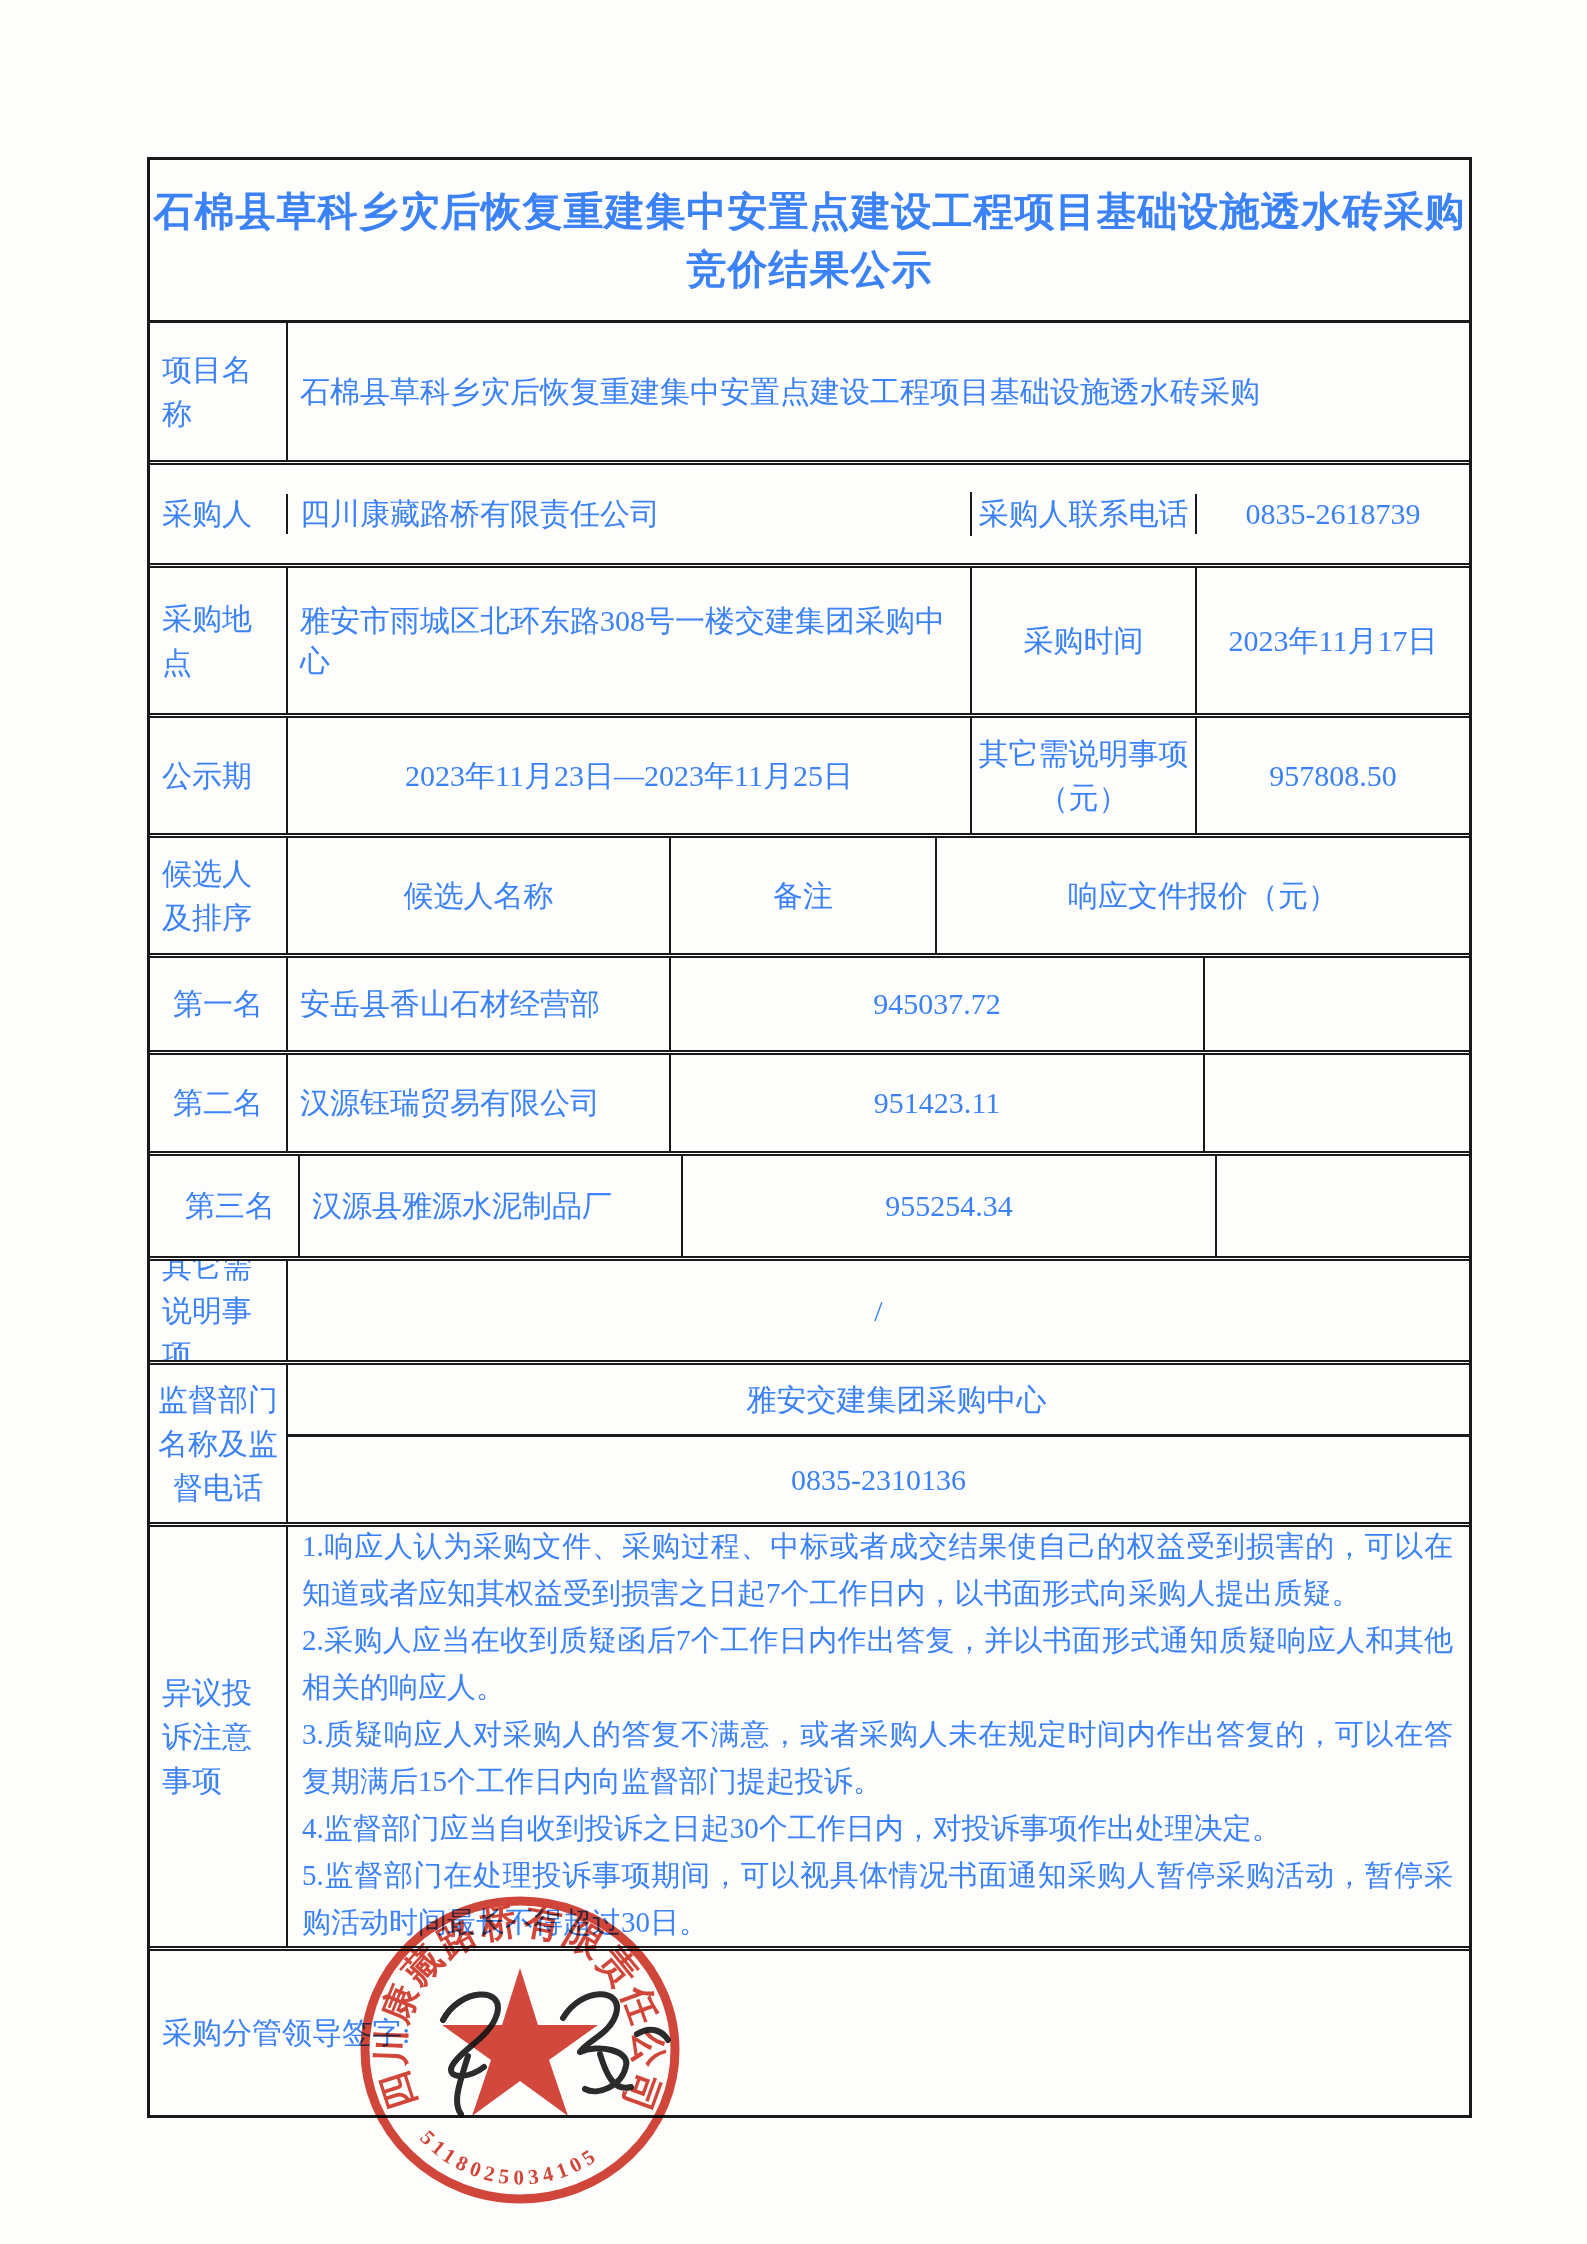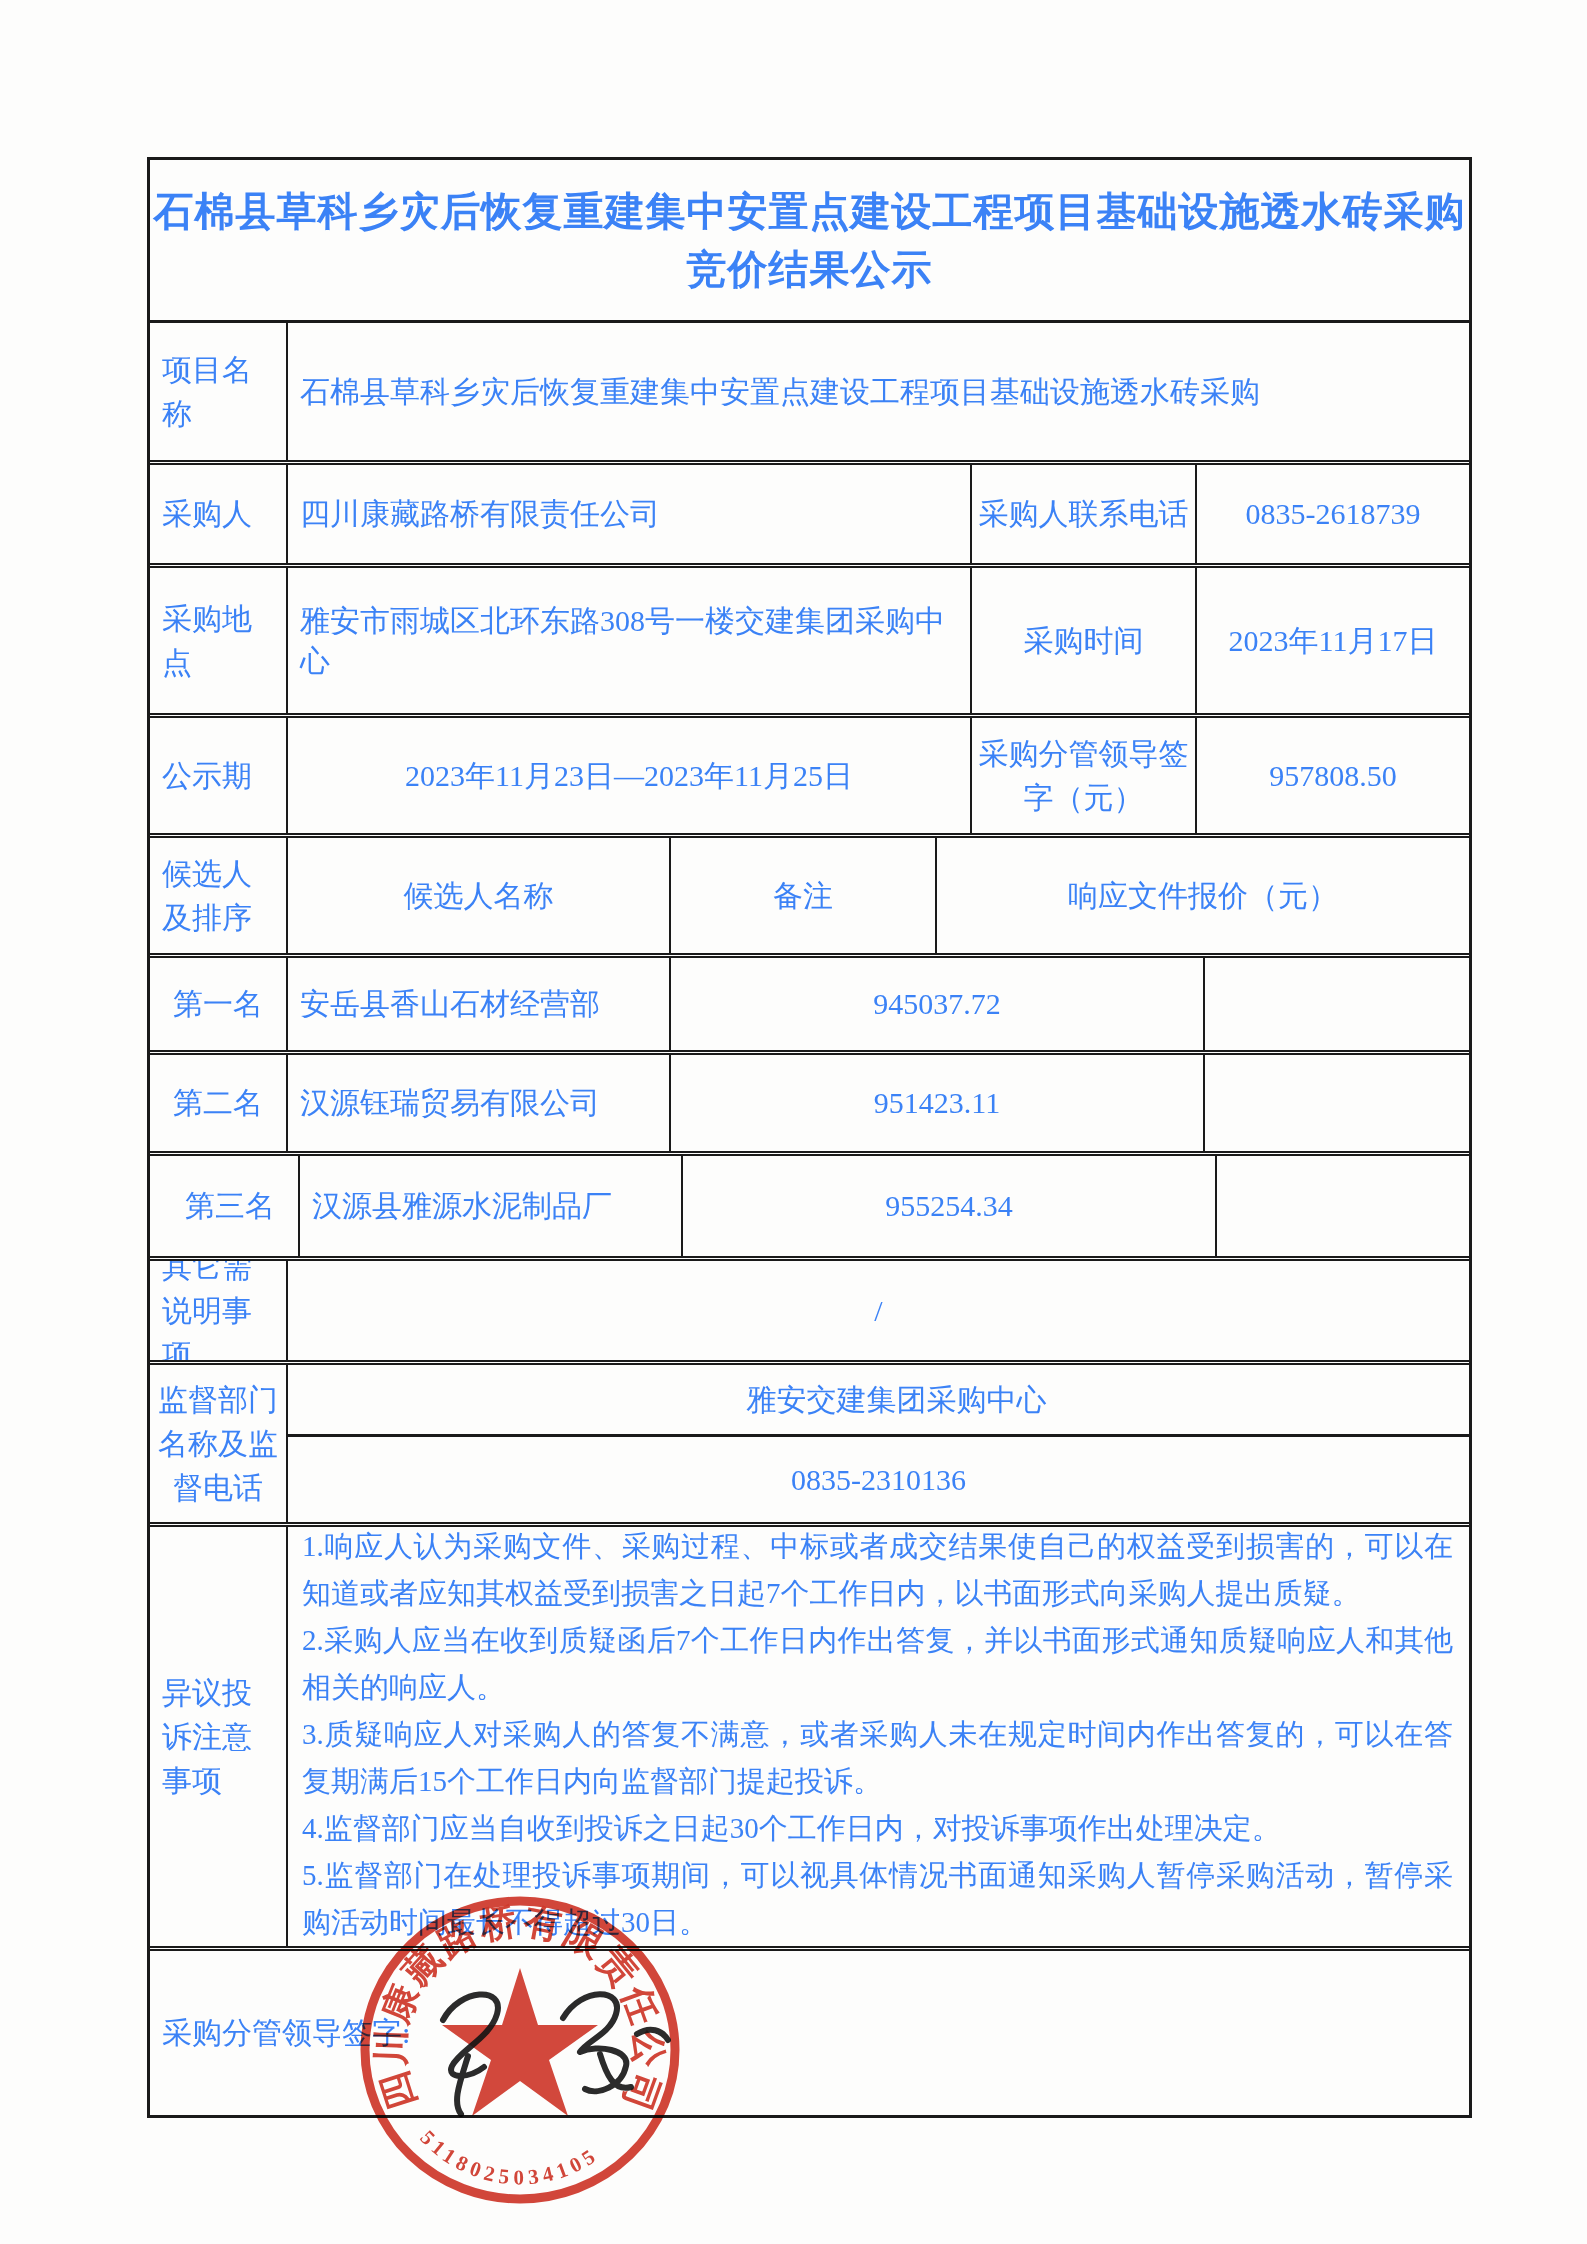--- a/index.html
+++ b/index.html
@@ -25,21 +25,21 @@
   .cell.center { justify-content:center; text-align:center; }
   .cell.left { padding-left:12px; padding-right:8px; text-align:left; }
   .w-label { width:136px; flex:none; }
   .w-684 { width:684px; flex:none; }
   .w-225 { width:225px; flex:none; }
   .w-383 { width:383px; flex:none; }
   .w-534 { width:534px; flex:none; }
   .w-rest { flex:1; }
   .h-title { height:160px; }
   .h-project { height:140px; }
-  .h-purchaser { height:103px; }
+  .h-purchaser { height:103px;align-items:center; }
   .h-location { height:150px; }
   .h-publicity { height:120px; }
   .h-candheader { height:120px; }
   .h-c1 { height:97px; }
   .h-c2 { height:101px; }
   .h-c3 { height:105px;padding-left:12px; }
   .h-other { height:104px; }
   .h-supervision { height:162px; }
   .h-objection { height:424px; }
   .h-sign { height:169px; }
@@ -95,21 +95,21 @@
     <div class="row h-location">
       <div class="cell nb left w-label label-wrap">采购地点</div>
       <div class="cell left w-684">雅安市雨城区北环东路308号一楼交建集团采购中心</div>
       <div class="cell center w-225">采购时间</div>
       <div class="cell center w-rest">2023年11月17日</div>
     </div>
 
     <div class="row h-publicity">
       <div class="cell nb left w-label">公示期</div>
       <div class="cell center w-684">2023年11月23日—2023年11月25日</div>
-      <div class="cell center w-225 label-wrap">采购分管领导签字（元）</div>
+      <div class="cell center w-225 label-wrap">其它需说明事项（元）</div>
       <div class="cell center w-rest">957808.50</div>
     </div>
 
     <div class="row h-candheader">
       <div class="cell nb left w-label label-wrap">候选人及排序</div>
       <div class="cell center w-383">候选人名称</div>
       <div class="cell center w-rest">备注</div>
       <div class="cell center w-534">响应文件报价（元）</div>
     </div>
 

